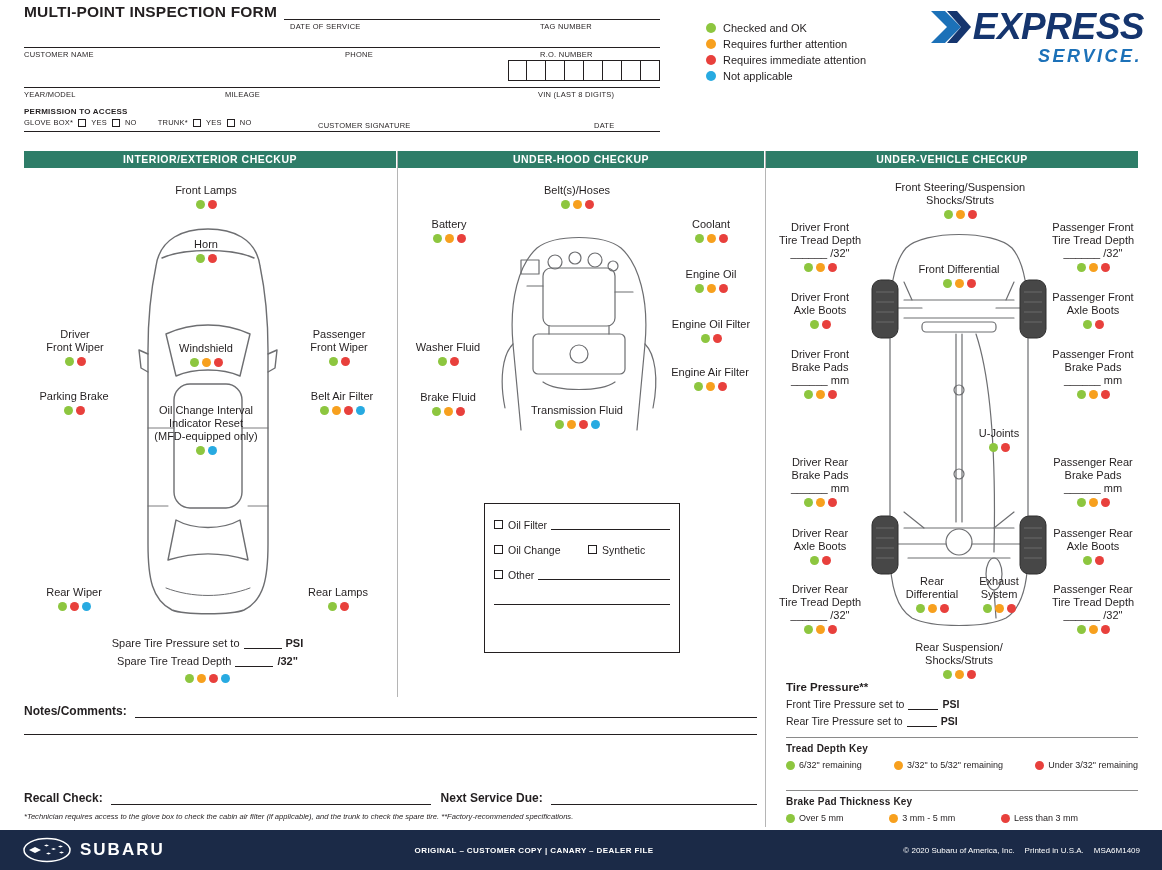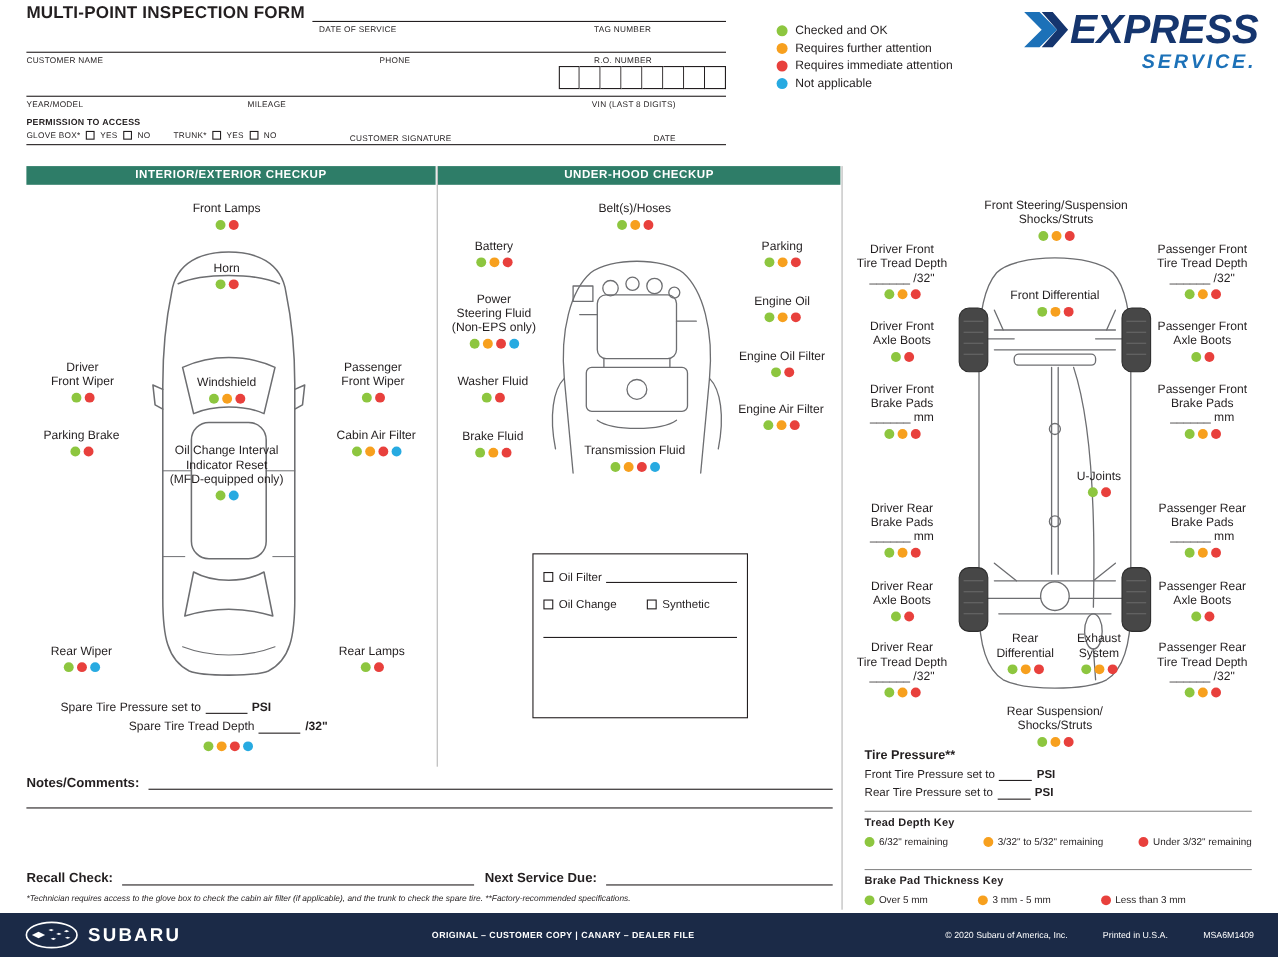--- a/index.html
+++ b/index.html
@@ -42,21 +42,21 @@
   .key-entry{display:flex;align-items:center;gap:4px;white-space:nowrap}
   .kdot{width:9px;height:9px;border-radius:50%;flex:none}
   .khr{position:absolute;border-top:1px solid #8a8a8a;height:0}
   .tp-heading{position:absolute;font-size:11.5px;font-weight:bold}
   .notes-b{font-size:12px;font-weight:bold}
   .fineprint{position:absolute;font-size:7.6px;font-style:italic;white-space:nowrap}
   .footer{position:absolute;left:0;top:830px;width:1162px;height:40px;background:var(--navy,#1B2A47);
           display:flex;align-items:center;padding:0 22px;color:#fff}
   .f-brand{display:flex;align-items:center;gap:8px;font-size:17px;font-weight:bold;letter-spacing:2px}
   .f-center{flex:1;text-align:center;font-size:8px;font-weight:bold;letter-spacing:.4px}
-  .f-right{display:flex;gap:32px;font-size:8px;align-items:flex-end;white-space:nowrap}
+  .f-right{display:flex;gap:10px;font-size:8px;align-items:flex-end;white-space:nowrap}
   .drawing{position:absolute}
   svg{display:block}
 </style>
 </head>
 <body>
 
 <div class="page">
 
   <div class="title" style="left:24px;top:3px">MULTI-POINT INSPECTION FORM</div>
 
@@ -125,20 +125,21 @@
         <polygon points="0,1 14,1 30,17 14,33 0,33 16,17" style="fill:var(--exblue,#1C71B8)"></polygon>
         <polygon points="16,1 26,1 40,17 26,33 16,33 30,17" style="fill:var(--exnavy,#15356E)"></polygon>
       </svg>
       <span class="express-word">EXPRESS</span>
     </div>
     <div class="express-sub">SERVICE.</div>
   </div>
 
   <div class="colhead" style="left:24px;top:151px;width:372px">INTERIOR/EXTERIOR CHECKUP</div>
   <div class="colhead" style="left:398px;top:151px;width:366px">UNDER-HOOD CHECKUP</div>
+  <div class="colhead" style="left:766px;top:151px;width:372px">UNDER-VEHICLE CHECKUP</div>
   <div class="vdiv" style="left:397px;top:151px;height:546px"></div>
   <div class="vdiv" style="left:765px;top:151px;height:676px"></div>
 
   <svg class="drawing" style="left:122px;top:222px" width="172" height="400" viewBox="0 0 172 400">
     <g fill="none" stroke="#6d6e71" stroke-width="1.4" stroke-linejoin="round" stroke-linecap="round">
       <path d="M34 44 C38 16 62 7 86 7 C110 7 134 16 138 44 C143 68 146 96 146 128 L146 322 C146 356 142 378 122 388 C110 393 62 393 50 388 C30 378 26 356 26 322 L26 128 C26 96 29 68 34 44 Z"></path>
       <path d="M40 36 C62 26 110 26 132 36"></path>
       <path d="M44 112 C70 100 102 100 128 112 L118 154 C100 146 72 146 54 154 Z"></path>
       <rect x="52" y="162" width="68" height="124" rx="16"></rect>
       <path d="M54 298 C72 308 100 308 118 298 L126 338 C100 330 72 330 46 338 Z"></path>
@@ -189,21 +190,21 @@
       </div>
   </div>
   <div class="item" style="left:26px;top:390px;width:96px">
     <div class="lbl">Parking Brake</div>
     <div class="dots">
         <span class="dot" style="background: rgb(141, 198, 63);"></span>
         <span class="dot" style="background: rgb(232, 64, 60);"></span>
       </div>
   </div>
   <div class="item" style="left:292px;top:390px;width:100px">
-    <div class="lbl">Cabin Air Filter</div>
+    <div class="lbl">Belt Air Filter</div>
     <div class="dots">
         <span class="dot" style="background: rgb(141, 198, 63);"></span>
         <span class="dot" style="background: rgb(247, 160, 30);"></span>
         <span class="dot" style="background: rgb(232, 64, 60);"></span>
         <span class="dot" style="background: rgb(39, 170, 225);"></span>
       </div>
   </div>
   <div class="item" style="left:142px;top:404px;width:128px">
     <div class="lbl">Oil Change Interval
 Indicator Reset
@@ -222,21 +223,21 @@
       </div>
   </div>
   <div class="item" style="left:290px;top:586px;width:96px">
     <div class="lbl">Rear Lamps</div>
     <div class="dots">
         <span class="dot" style="background: rgb(141, 198, 63);"></span>
         <span class="dot" style="background: rgb(232, 64, 60);"></span>
       </div>
   </div>
 
-  <div class="inline-line" style="left:55px;top:637px;width:305px;">
+  <div class="inline-line" style="left:55px;top:637px;width:305px;justify-content:center">
     <span>Spare Tire Pressure set to</span>
     <span class="blank"></span>
     <b>PSI</b>
   </div>
   <div class="inline-line" style="left:55px;top:655px;width:305px;justify-content:center">
     <span>Spare Tire Tread Depth</span>
     <span class="blank"></span>
     <b>/32"</b>
   </div>
   <div class="dots" style="position:absolute;left:55px;top:671px;width:305px">
@@ -274,36 +275,25 @@
   </div>
   <div class="item" style="left:416px;top:218px;width:66px">
     <div class="lbl">Battery</div>
     <div class="dots">
         <span class="dot" style="background: rgb(141, 198, 63);"></span>
         <span class="dot" style="background: rgb(247, 160, 30);"></span>
         <span class="dot" style="background: rgb(232, 64, 60);"></span>
       </div>
   </div>
   <div class="item" style="left:678px;top:218px;width:66px">
-    <div class="lbl">Parking</div>
-    <div class="dots">
-        <span class="dot" style="background: rgb(141, 198, 63);"></span>
-        <span class="dot" style="background: rgb(247, 160, 30);"></span>
-        <span class="dot" style="background: rgb(232, 64, 60);"></span>
-      </div>
-  </div>
-  <div class="item" style="left:405px;top:266px;width:88px">
-    <div class="lbl">Power
-Steering Fluid
-(Non-EPS only)</div>
-    <div class="dots">
-        <span class="dot" style="background: rgb(141, 198, 63);"></span>
-        <span class="dot" style="background: rgb(247, 160, 30);"></span>
-        <span class="dot" style="background: rgb(232, 64, 60);"></span>
-        <span class="dot" style="background: rgb(39, 170, 225);"></span>
+    <div class="lbl">Coolant</div>
+    <div class="dots">
+        <span class="dot" style="background: rgb(141, 198, 63);"></span>
+        <span class="dot" style="background: rgb(247, 160, 30);"></span>
+        <span class="dot" style="background: rgb(232, 64, 60);"></span>
       </div>
   </div>
   <div class="item" style="left:674px;top:268px;width:74px">
     <div class="lbl">Engine Oil</div>
     <div class="dots">
         <span class="dot" style="background: rgb(141, 198, 63);"></span>
         <span class="dot" style="background: rgb(247, 160, 30);"></span>
         <span class="dot" style="background: rgb(232, 64, 60);"></span>
       </div>
   </div>
@@ -357,20 +347,27 @@
     </div>
     <div class="svc-row">
       <span class="g g1">
           <span class="cb"></span>
           <span>Oil Change</span>
         </span>
       <span class="g">
           <span class="cb"></span>
           <span>Synthetic</span>
         </span>
+    </div>
+    <div class="svc-row">
+      <span class="g">
+          <span class="cb"></span>
+          <span>Other</span>
+        </span>
+      <span class="fill"></span>
     </div>
     <div class="svc-row">
       <span class="fill" style="margin-left:0"></span>
     </div>
   </div>
 
   <svg class="drawing" style="left:864px;top:222px" width="190" height="412" viewBox="0 0 190 412">
     <g fill="none" stroke="#6d6e71" stroke-width="1.2" stroke-linejoin="round" stroke-linecap="round">
       <path d="M42 26 C60 8 130 8 148 26 C160 40 164 64 164 96 L164 330 C164 362 158 386 142 396 C122 406 68 406 48 396 C32 386 26 362 26 330 L26 96 C26 64 30 40 42 26 Z"></path>
       <path d="M40 78 L150 78 M40 96 L150 96"></path>

